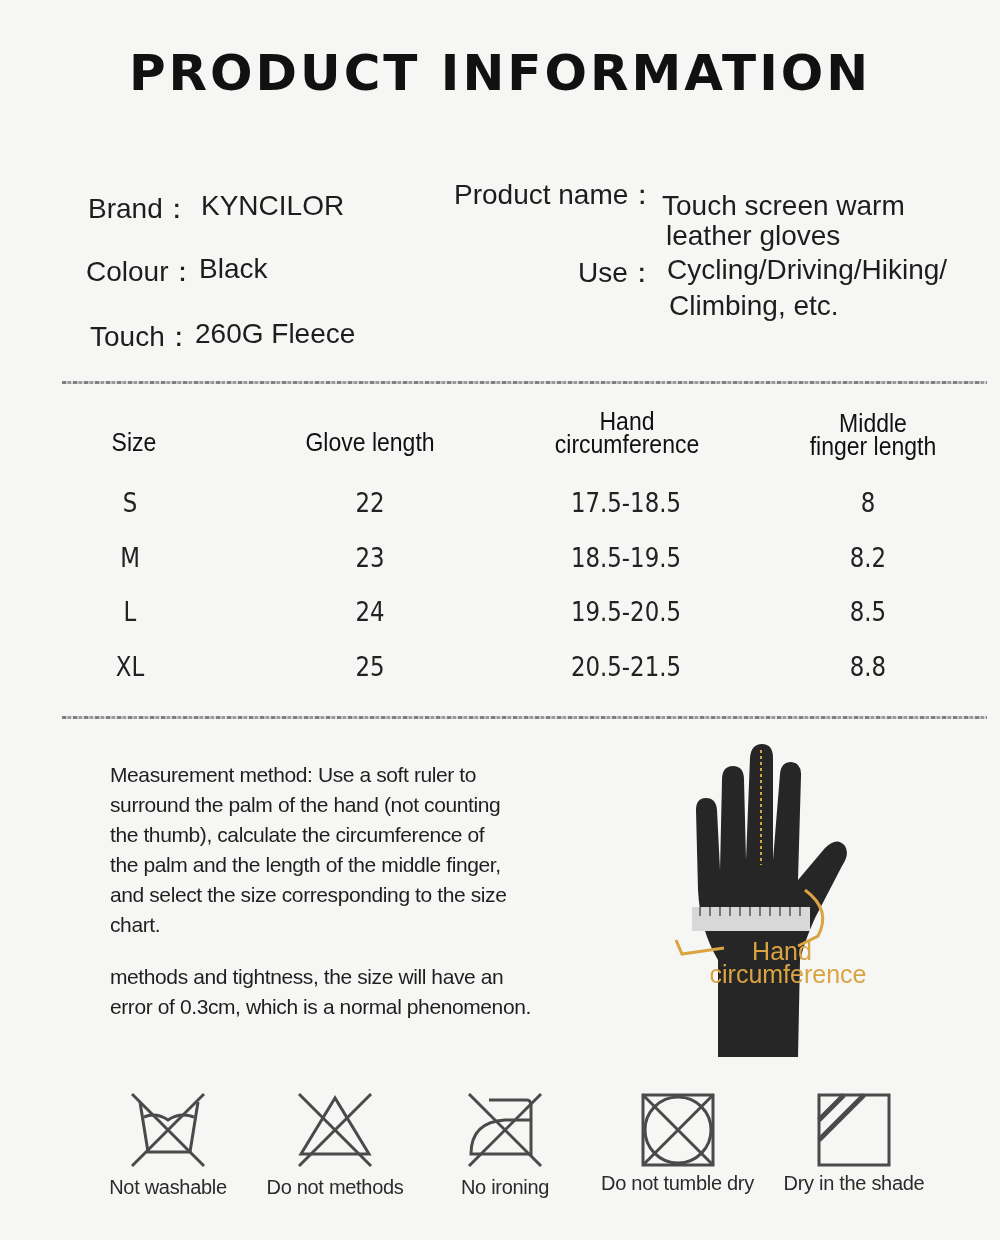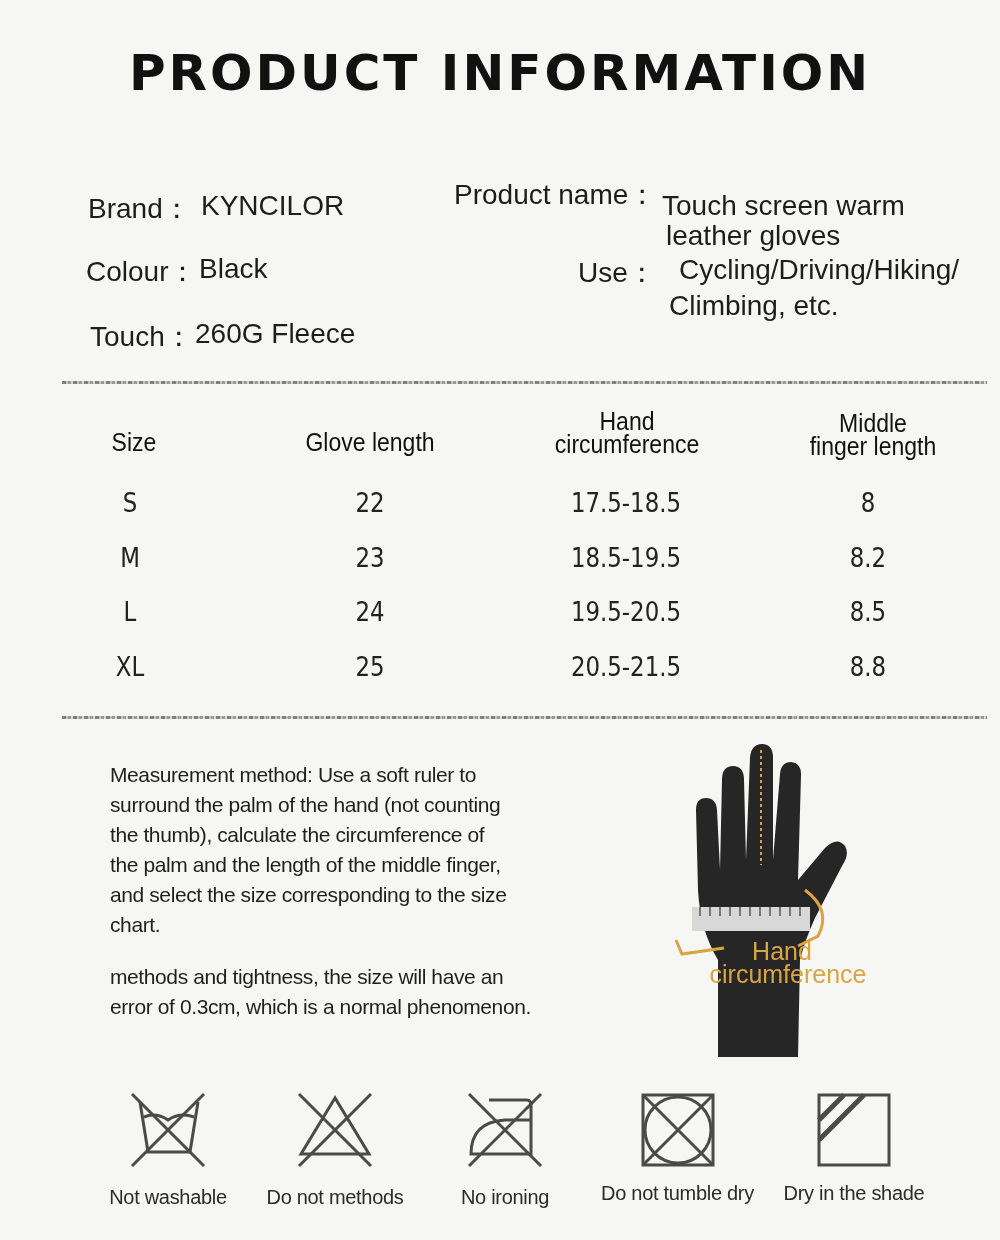--- a/index.html
+++ b/index.html
@@ -36,40 +36,40 @@
       text-align: center; width: 200px; transform: scaleX(0.88);
     }
     .para {
       position: absolute; left: 100px; width: 590px;
       font-size: 21px; line-height: 30px; color: #1f1f1f;
       letter-spacing: -0.4px;
       margin-left: 10px;
     }
     .care-item { position: absolute; top: 1092px; text-align: center; }
     .care-item svg { display: block; margin: 0 auto; }
-    .care-label { font-size: 20px; color: #2b2b2b; margin-top: 14px; white-space: nowrap; letter-spacing: -0.3px; }
+    .care-label { font-size: 20px; color: #2b2b2b; margin-top: 4px; white-space: nowrap; letter-spacing: -0.3px; }
     .hand { position: absolute; left: 660px; top: 740px; width: 240px; height: 330px; }
   </style>
 </head>
 <body>
 
 <div class="title">PRODUCT INFORMATION</div>
 
 <div class="info-label" style="left:88px;top:190px;">Brand：</div>
 <div class="info-value" style="left:201px;top:190px;">KYNCILOR</div>
 <div class="info-label" style="left:86px;top:253px;">Colour：</div>
 <div class="info-value" style="left:199px;top:253px;">Black</div>
 <div class="info-label" style="left:90px;top:318px;">Touch：</div>
 <div class="info-value" style="left:195px;top:318px;">260G Fleece</div>
 
 <div class="info-label" style="left:454px;top:176px;">Product name：</div>
 <div class="info-value" style="left:662px;top:190px;">Touch screen warm</div>
 <div class="info-value" style="left:666px;top:220px;">leather gloves</div>
 <div class="info-label" style="left:578px;top:254px;">Use：</div>
-<div class="info-value" style="left:667px;top:254px;margin-left:12px;">Cycling/Driving/Hiking/</div>
+<div class="info-value" style="left:667px;top:254px;">Cycling/Driving/Hiking/</div>
 <div class="info-value" style="left:669px;top:290px;">Climbing, etc.</div>
 
 <div class="divider" style="top:381px;"></div>
 
 <div class="th" style="left:100px;top:429px;width:68px;">Size</div>
 <div class="th" style="left:280px;top:429px;width:180px;">Glove length</div>
 <div class="th" style="left:534px;top:408px;width:186px;">Hand</div>
 <div class="th" style="left:534px;top:431px;width:186px;">circumference</div>
 <div class="th" style="left:776px;top:410px;width:194px;">Middle</div>
 <div class="th" style="left:776px;top:433px;width:194px;">finger length</div>

